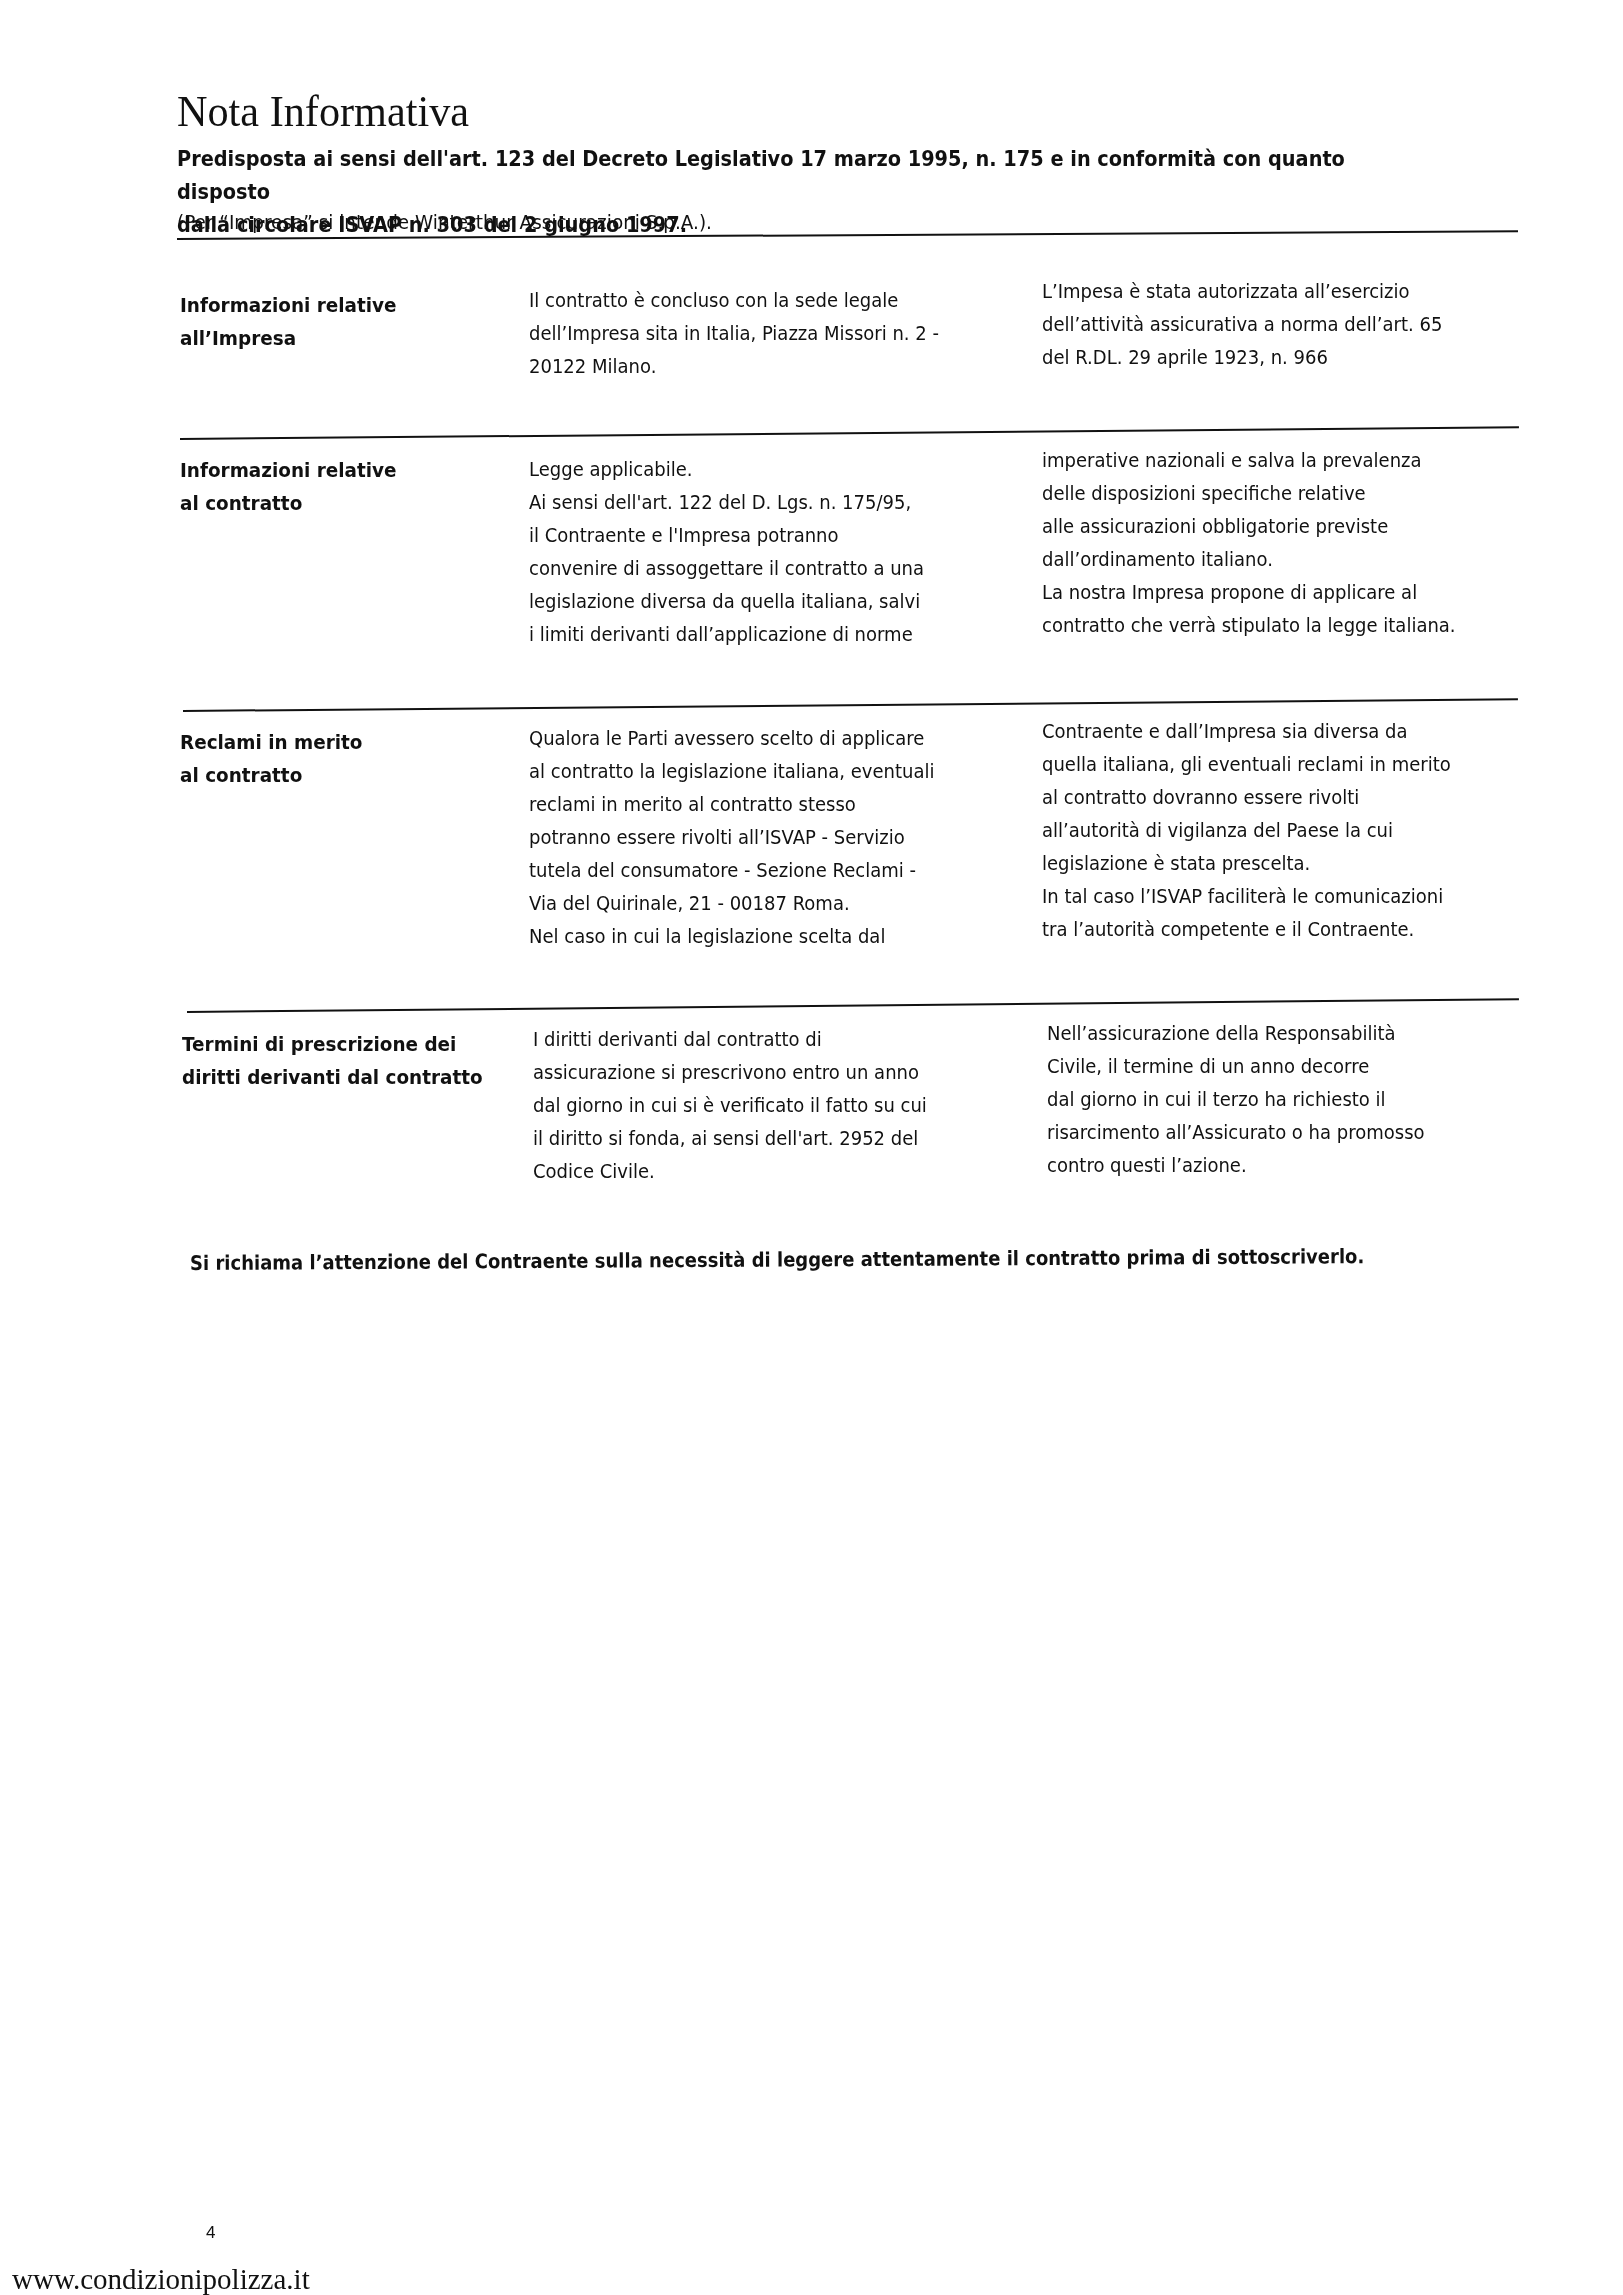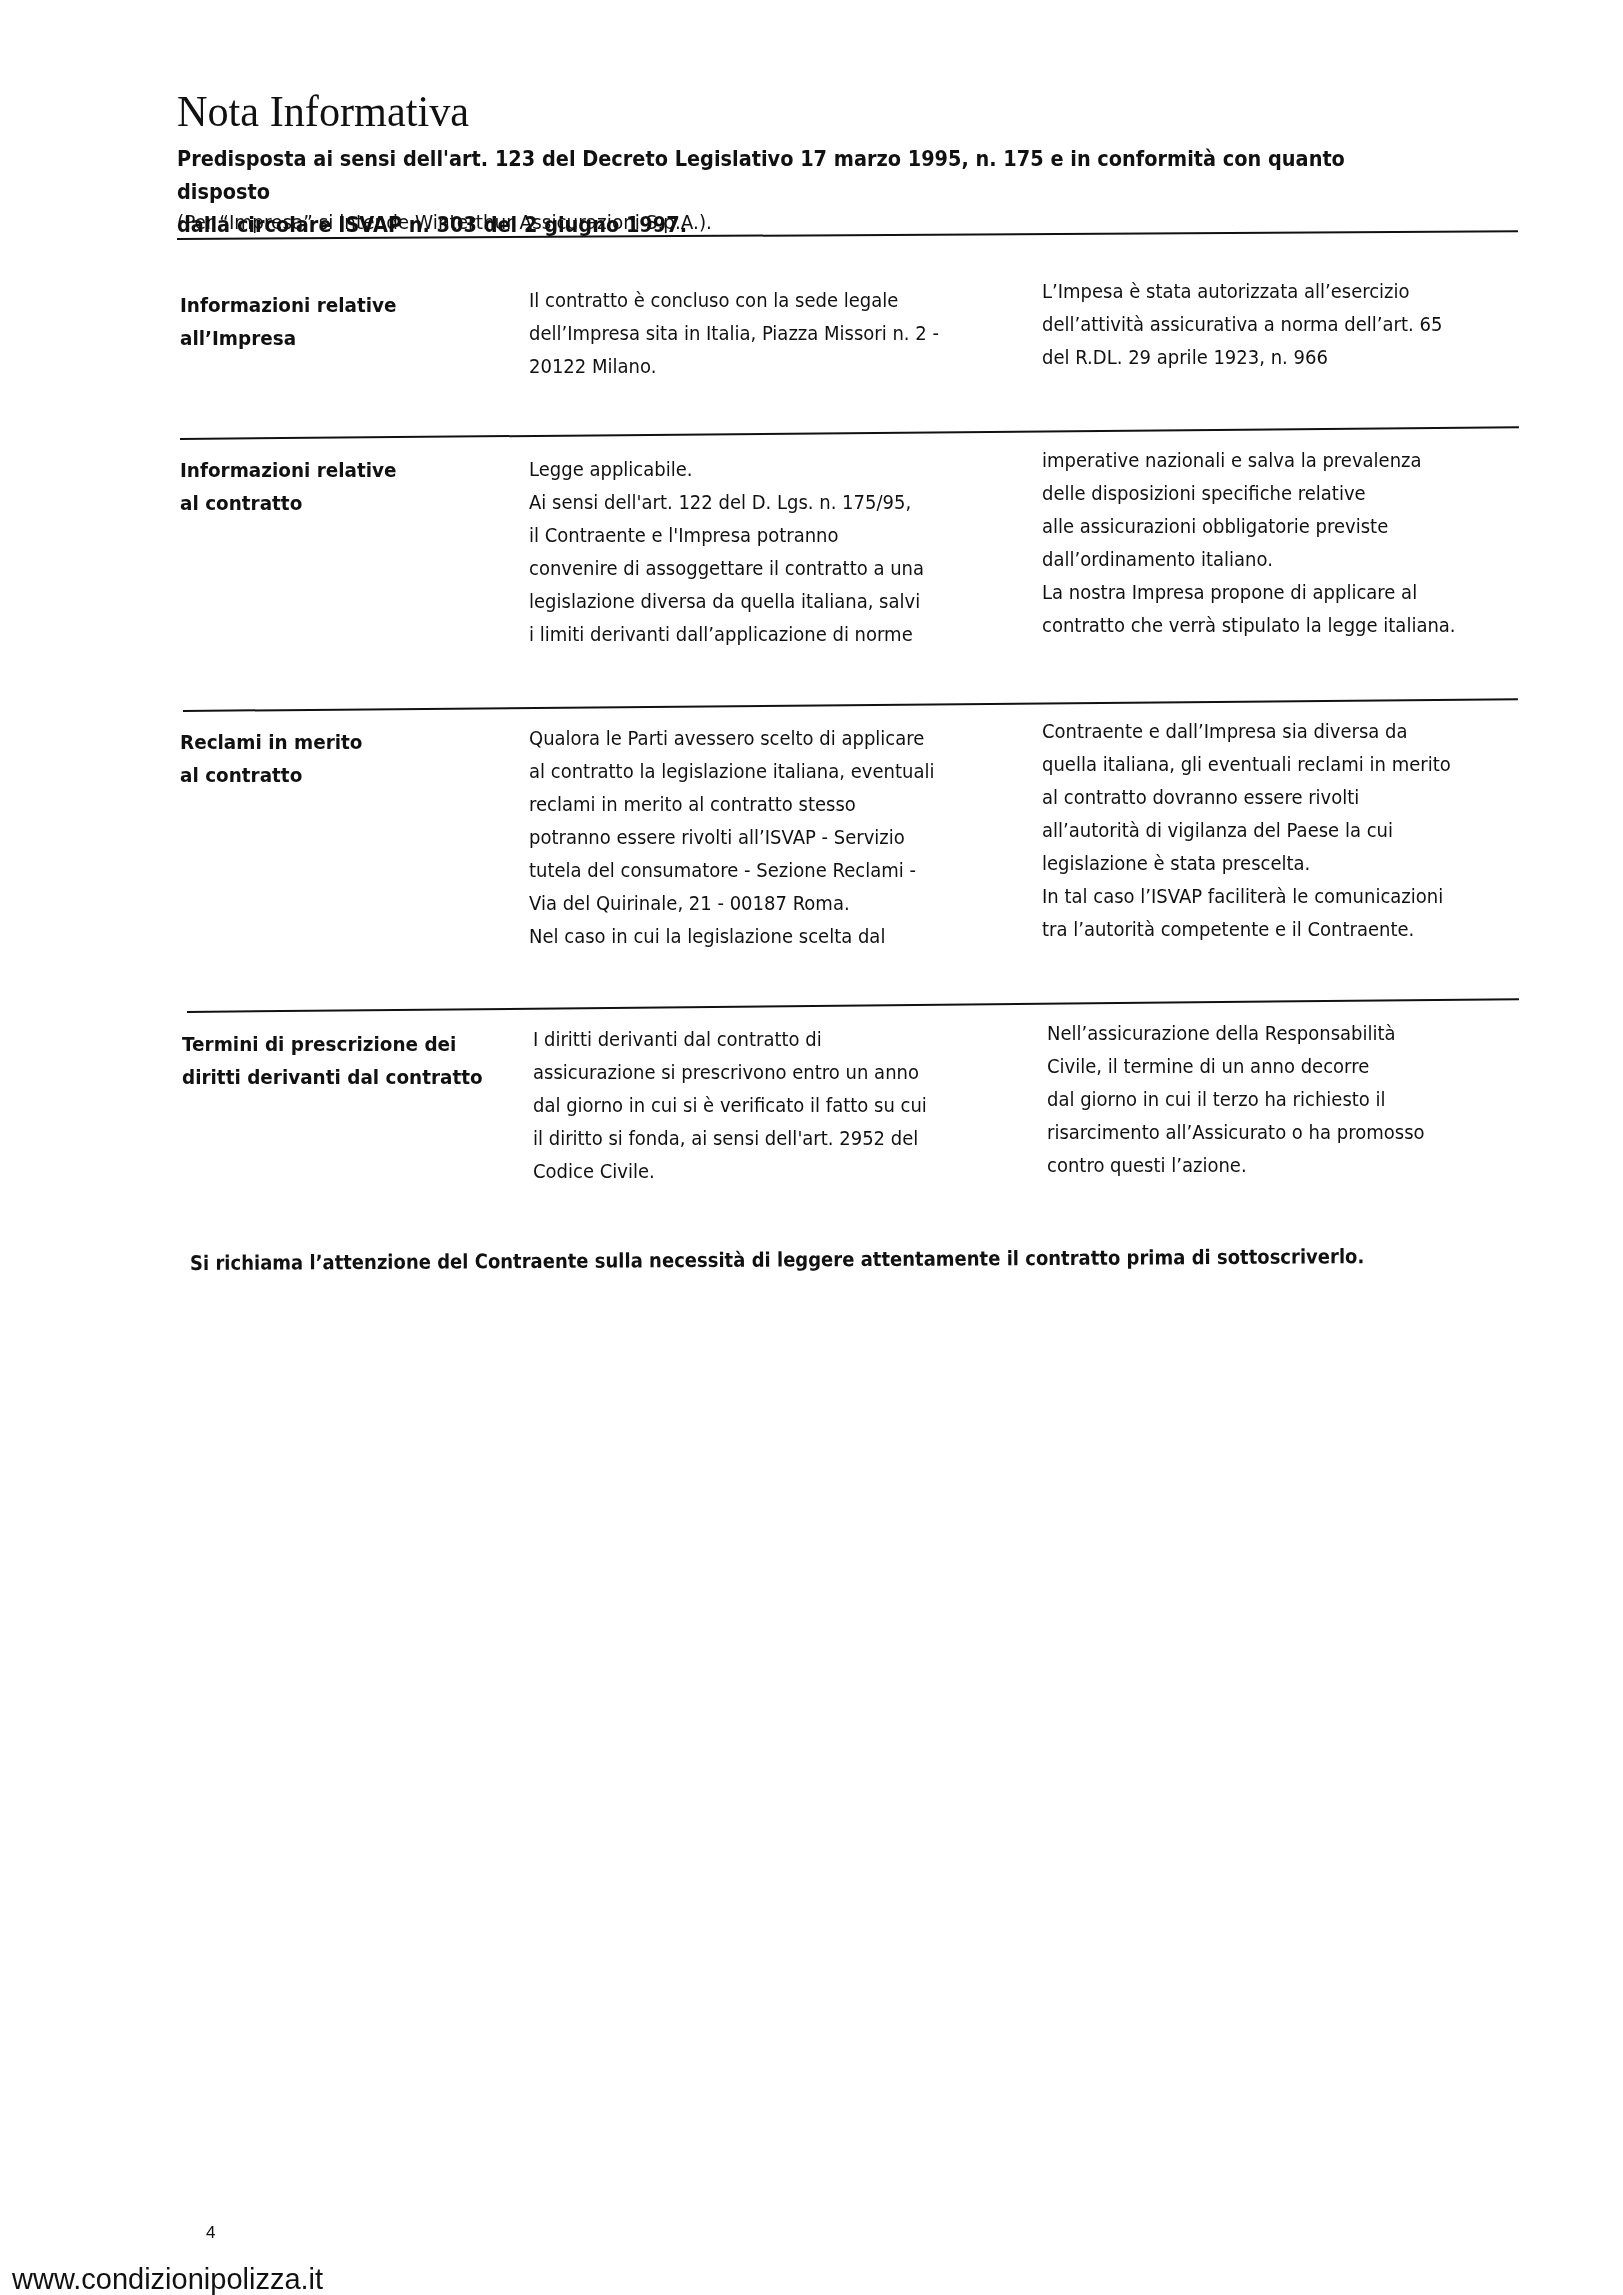--- a/index.html
+++ b/index.html
@@ -109,21 +109,21 @@
       left: 194px;
       top: 2224px;
       font-family: "Liberation Sans", sans-serif;
       font-size: 17px;
       line-height: 1;
     }
     .watermark {
       position: absolute;
       left: 0px;
       top: 2265px;
-      font-family: Liberation Sans, sans-serif;
+      font-family: Liberation Serif, serif;
       font-size: 29px;
       line-height: 1;
       color: #111111;
     }
   </style>
 </head>
 <body>
 
 <div class="page">
 

